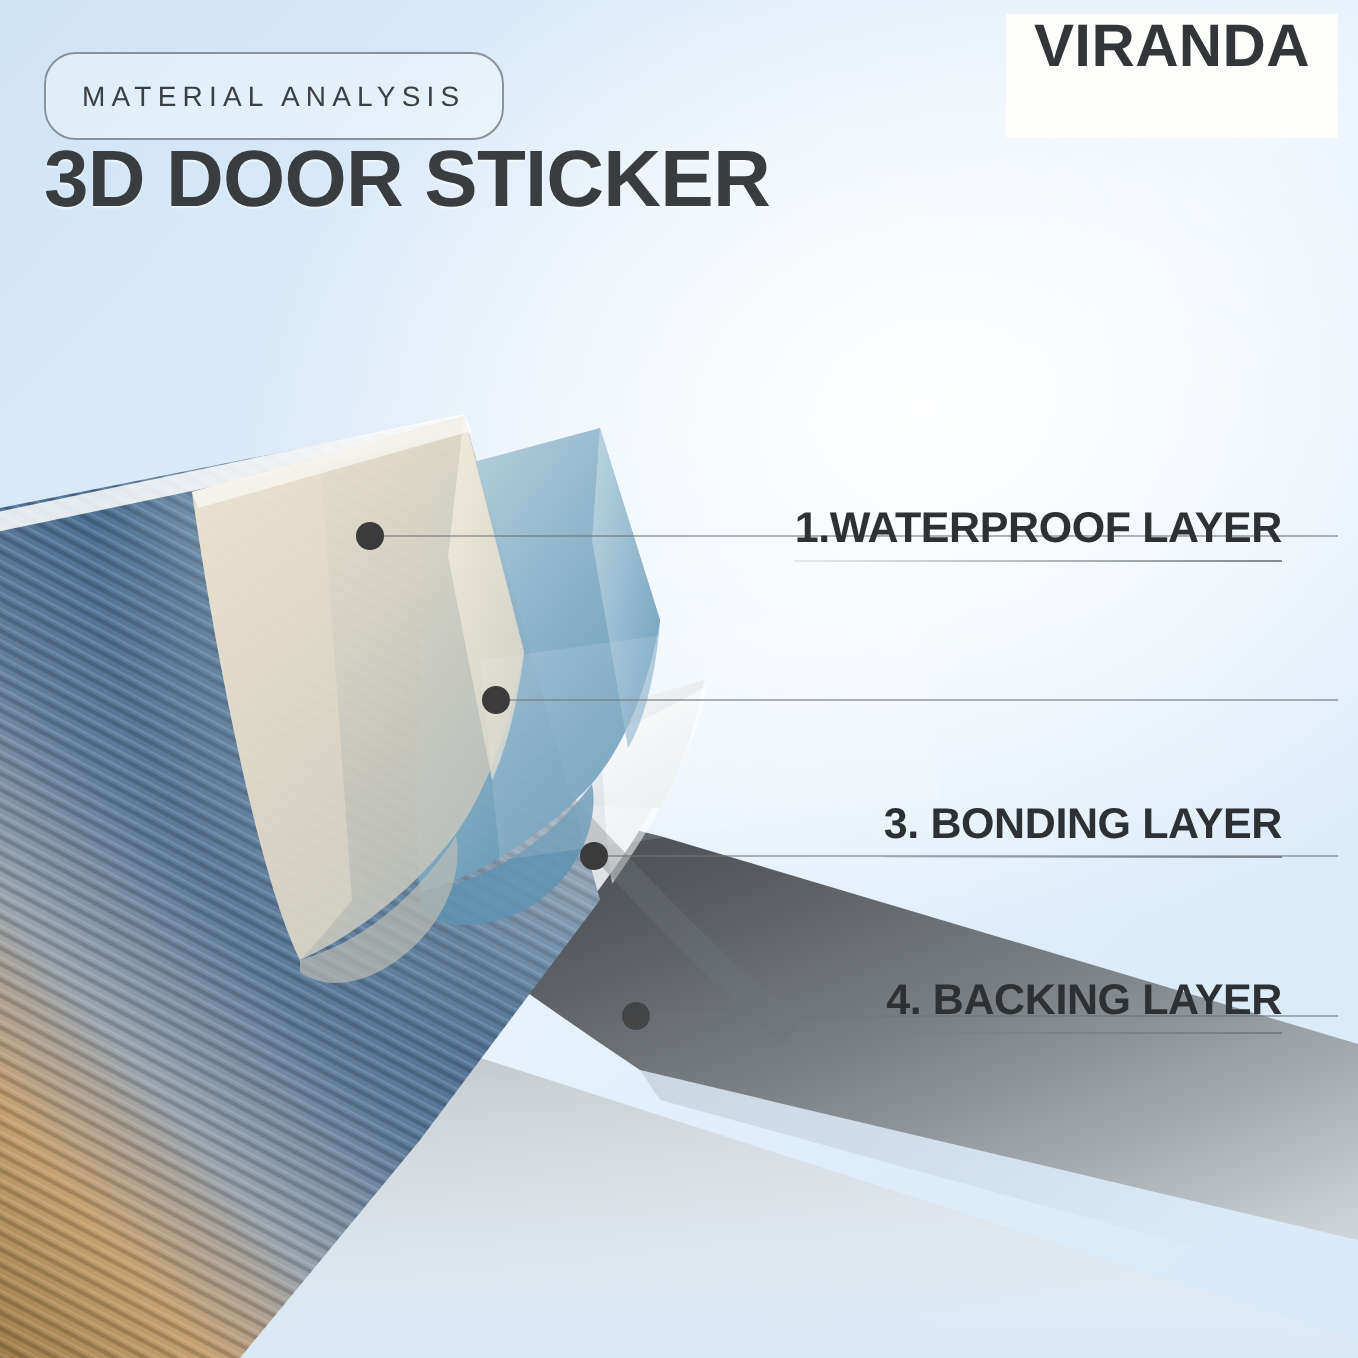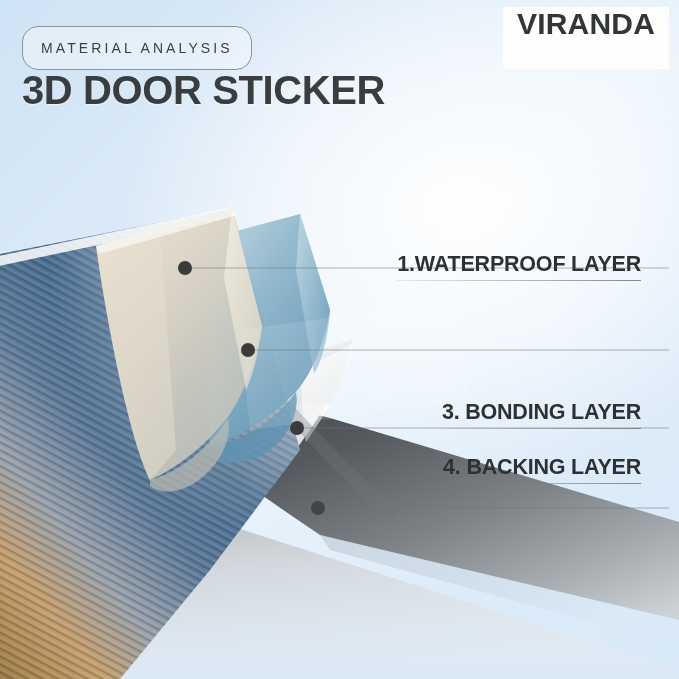--- a/index.html
+++ b/index.html
@@ -94,21 +94,21 @@
     padding-bottom: 3px;
   }
   .callout .rule {
     height: 1px;
     background: linear-gradient(to right, rgba(120,128,136,0.15), rgba(110,118,126,0.85));
     width: 100%;
   }
   #callout-1 { top: 240px; margin-top: 12px; }
   #callout-2 { top: 320px; }
   #callout-3 { top: 400px; margin-left: 32px; }
-  #callout-4 { top: 455px; text-align: center; }
+  #callout-4 { top: 488px; text-align: center; }
 
   
   .leaders {
     position: absolute;
     left: 0; top: 0;
     width: 679px; height: 679px;
     pointer-events: none;
   }
 </style>
 </head>

